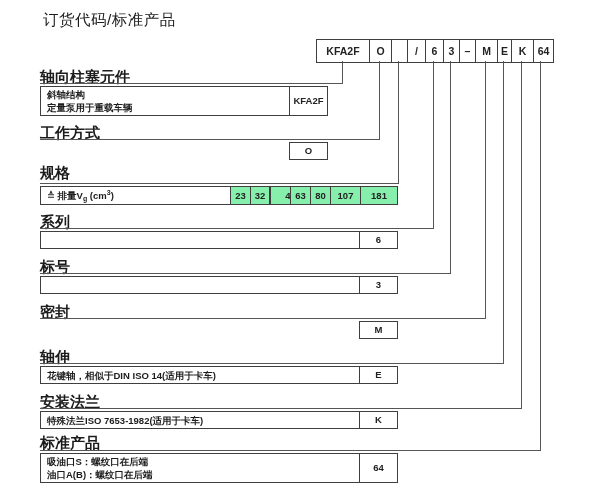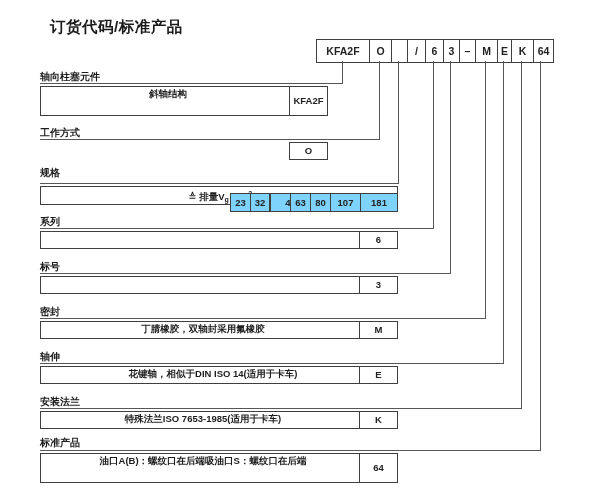--- a/index.html
+++ b/index.html
@@ -1,22 +1,22 @@
 <!DOCTYPE html>
 <html><head>
 <meta charset="utf-8">
 <style>
   html,body{margin:0;padding:0;background:#fff;}
   .page{
     position:relative;width:600px;height:496px;background:#ffffff;overflow:hidden;
     font-family:"Liberation Sans","DejaVu Sans",sans-serif;color:#1a1a1a;
   }
   .title{
-    position:absolute;left:42px;top:9px;margin:8px;
-    font-size:15.5px;font-weight:700;letter-spacing:0.5px;color:#1c1c1c;
+    position:absolute;left:42px;top:9px;margin:1px;
+    font-size:15.5px;font-weight:400;letter-spacing:0.5px;color:#1c1c1c;
   }
   
   .codebar{
     position:absolute;left:316px;top:39px;height:22px;display:flex;
     border:1px solid #3f3f3f;box-sizing:content-box;background:#fff;
   }
   .cbcell{
     height:22px;line-height:22px;text-align:center;
     font-size:10.5px;font-weight:700;color:#222;box-sizing:border-box;
   }
@@ -30,46 +30,46 @@
   .v3{left:398px;height:122px}
   .v4{left:433px;height:167px}
   .v5{left:450px;height:212px}
   .v6{left:485px;height:257px}
   .v7{left:503px;height:302px}
   .v8{left:521px;height:347px}
   .v9{left:540px;height:389px}
   
   .slabel{
     position:absolute;left:40px;height:12px;line-height:12px;
-    font-size:10px;font-weight:700;color:#1c1c1c;white-space:nowrap;
+    font-size:15px;font-weight:700;color:#1c1c1c;white-space:nowrap;
   }
   .rule{position:absolute;left:40px;height:1px;background:#565656;}
   .sbox{
     position:absolute;left:40px;border:1px solid #3f3f3f;background:#fff;
-    box-sizing:border-box;display:flex;flex-direction:row;justify-content:center;
+    box-sizing:border-box;display:flex;flex-direction:column;justify-content:center;
     padding-left:6px;
   }
   .dline{font-size:9.5px;font-weight:700;line-height:13px;white-space:nowrap;color:#1c1c1c;}
   .scell{
     position:absolute;border:1px solid #3f3f3f;background:#fff;box-sizing:border-box;
     text-align:center;font-size:9.5px;font-weight:700;color:#222;
   }
   
   .l1{top:71px}.r1{top:83px;width:303px}
   .b1{top:86px;width:250px;height:30px}
   .c1{left:289px;top:86px;width:39px;height:30px;line-height:28px}
   
   .l2{top:127px}.r2{top:139px;width:340px}
   .b2{top:142px;width:250px;height:18px}
   .c2{left:289px;top:142px;width:39px;height:18px;line-height:16px}
   
   .l3{top:167px}.r3{top:183px;width:359px}
   .b3{top:186px;width:358px;height:19px}
   .szcell{
-    position:absolute;top:193px;height:19px;border:1px solid #3f3f3f;background:#7dd3fc;
+    position:absolute;top:186px;height:19px;border:1px solid #3f3f3f;background:#86efac;
     box-sizing:border-box;text-align:center;font-size:9.5px;font-weight:700;
     line-height:17px;color:#222;
   }
   .z0{left:230px;width:21px}.z1{left:250px;width:20px}.z2{left:270px;width:41px}
   .z3{left:290px;width:21px}.z4{left:310px;width:21px}.z5{left:330px;width:31px}
   .z6{left:360px;width:38px}
   .sub{font-size:7px;vertical-align:-2px}
   .sup{font-size:7px;vertical-align:4px}
   
   .l4{top:216px}.r4{top:228px;width:394px}
@@ -119,20 +119,21 @@
   <div class="vl v5"></div>
   <div class="vl v6"></div>
   <div class="vl v7"></div>
   <div class="vl v8"></div>
   <div class="vl v9"></div>
 
   <div class="slabel l1">轴向柱塞元件</div>
   <div class="rule r1"></div>
   <div class="sbox b1">
     <div class="dline">斜轴结构</div>
+    <div class="dline">定量泵用于重载车辆</div>
   </div>
   <div class="scell c1">KFA2F</div>
 
   <div class="slabel l2">工作方式</div>
   <div class="rule r2"></div>
   <div class="scell c2">O</div>
 
   <div class="slabel l3">规格</div>
   <div class="rule r3"></div>
   <div class="sbox b3">
@@ -151,40 +152,37 @@
   <div class="sbox b4"></div>
   <div class="scell c4">6</div>
 
   <div class="slabel l5">标号</div>
   <div class="rule r5"></div>
   <div class="sbox b5"></div>
   <div class="scell c5">3</div>
 
   <div class="slabel l6">密封</div>
   <div class="rule r6"></div>
-  <div class="sbox b6">
-    <div class="dline">丁腈橡胶，双轴封采用氟橡胶</div>
-  </div>
   <div class="scell c6">M</div>
 
   <div class="slabel l7">轴伸</div>
   <div class="rule r7"></div>
   <div class="sbox b7">
     <div class="dline">花键轴，相似于DIN ISO 14(适用于卡车)</div>
   </div>
   <div class="scell c7">E</div>
 
   <div class="slabel l8">安装法兰</div>
   <div class="rule r8"></div>
   <div class="sbox b8">
-    <div class="dline">特殊法兰ISO 7653-1985(适用于卡车)</div>
+    <div class="dline">特殊法兰ISO 7653-1982(适用于卡车)</div>
   </div>
   <div class="scell c8">K</div>
 
   <div class="slabel l9">标准产品</div>
   <div class="rule r9"></div>
   <div class="sbox b9">
+    <div class="dline">吸油口S：螺纹口在后端</div>
     <div class="dline">油口A(B)：螺纹口在后端</div>
-    <div class="dline">吸油口S：螺纹口在后端</div>
   </div>
   <div class="scell c9">64</div>
 
 </div>
 
 </body></html>

